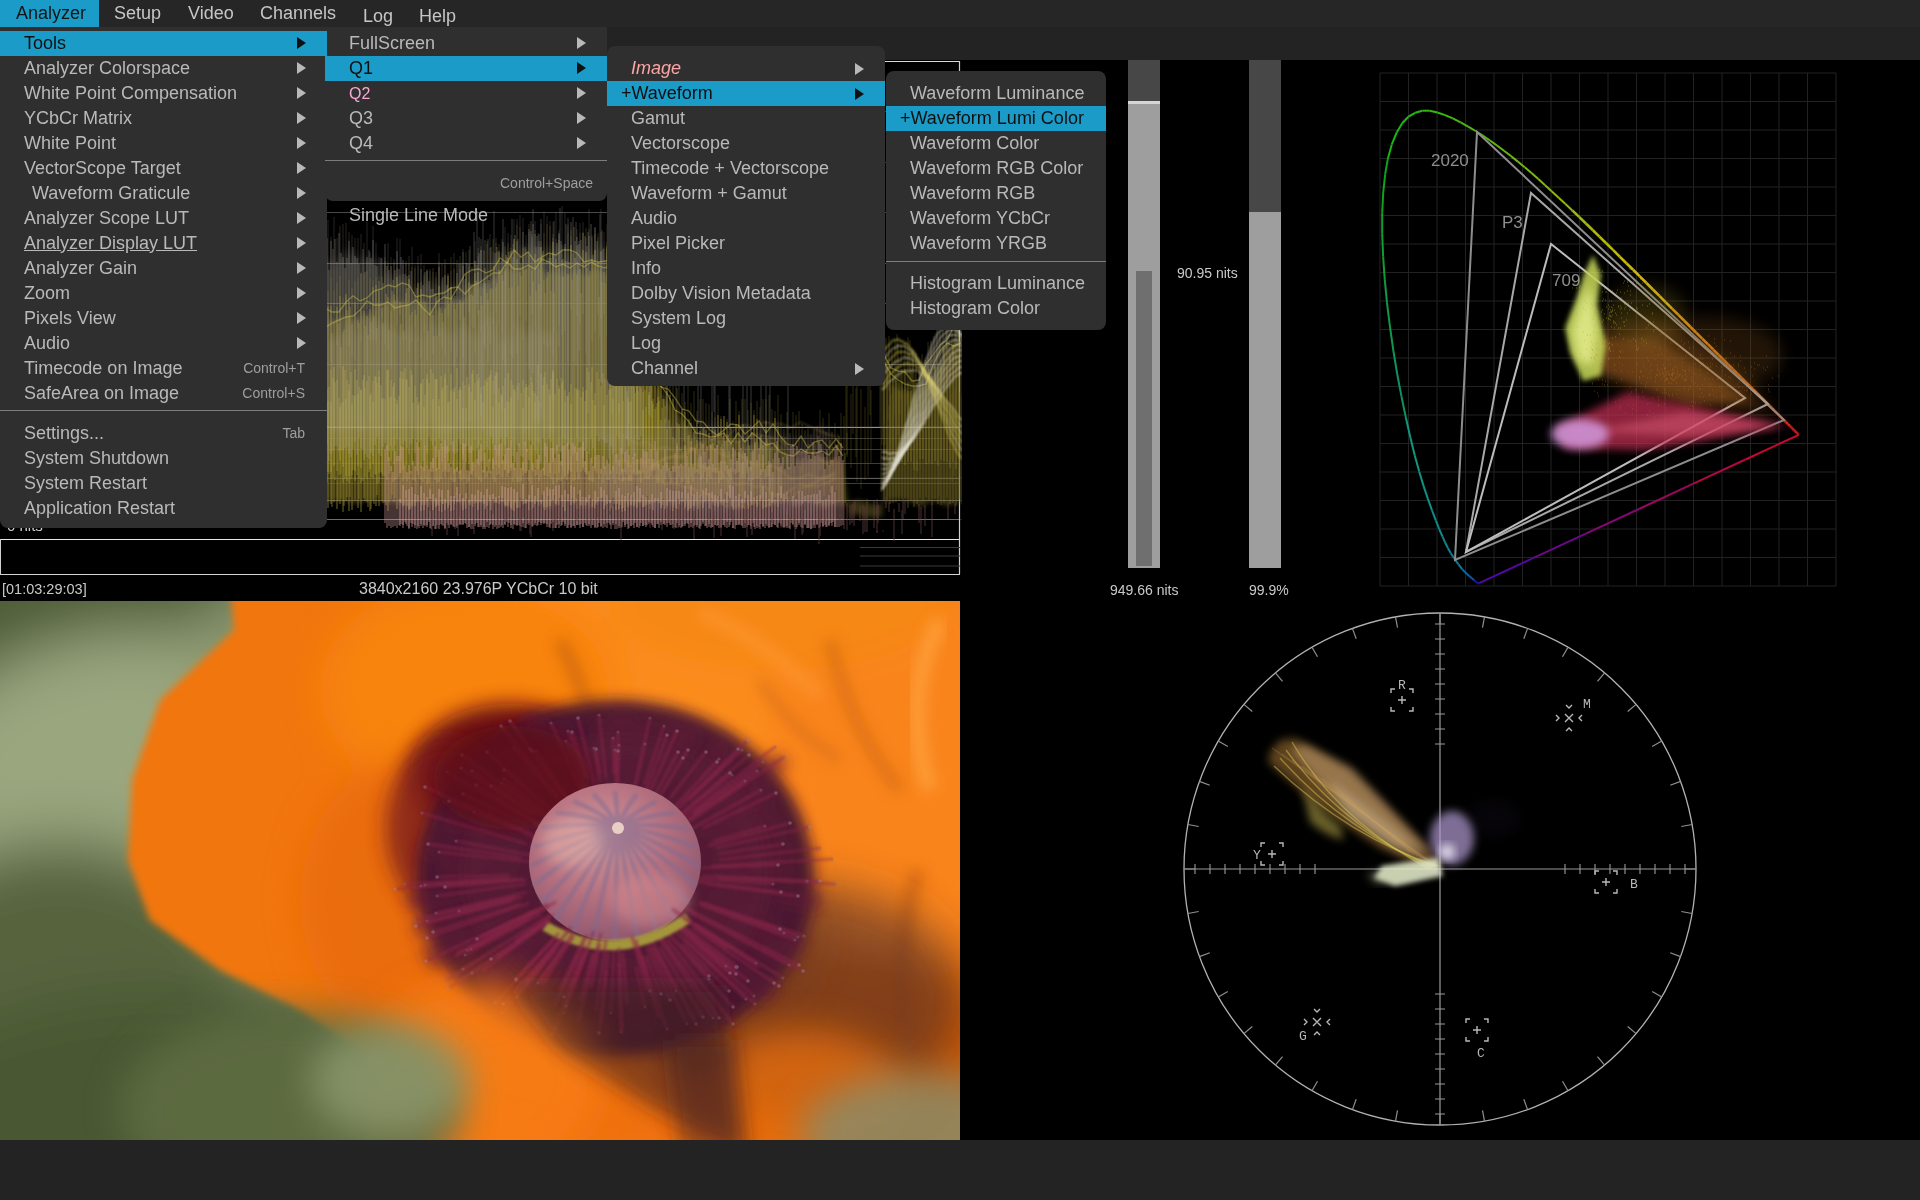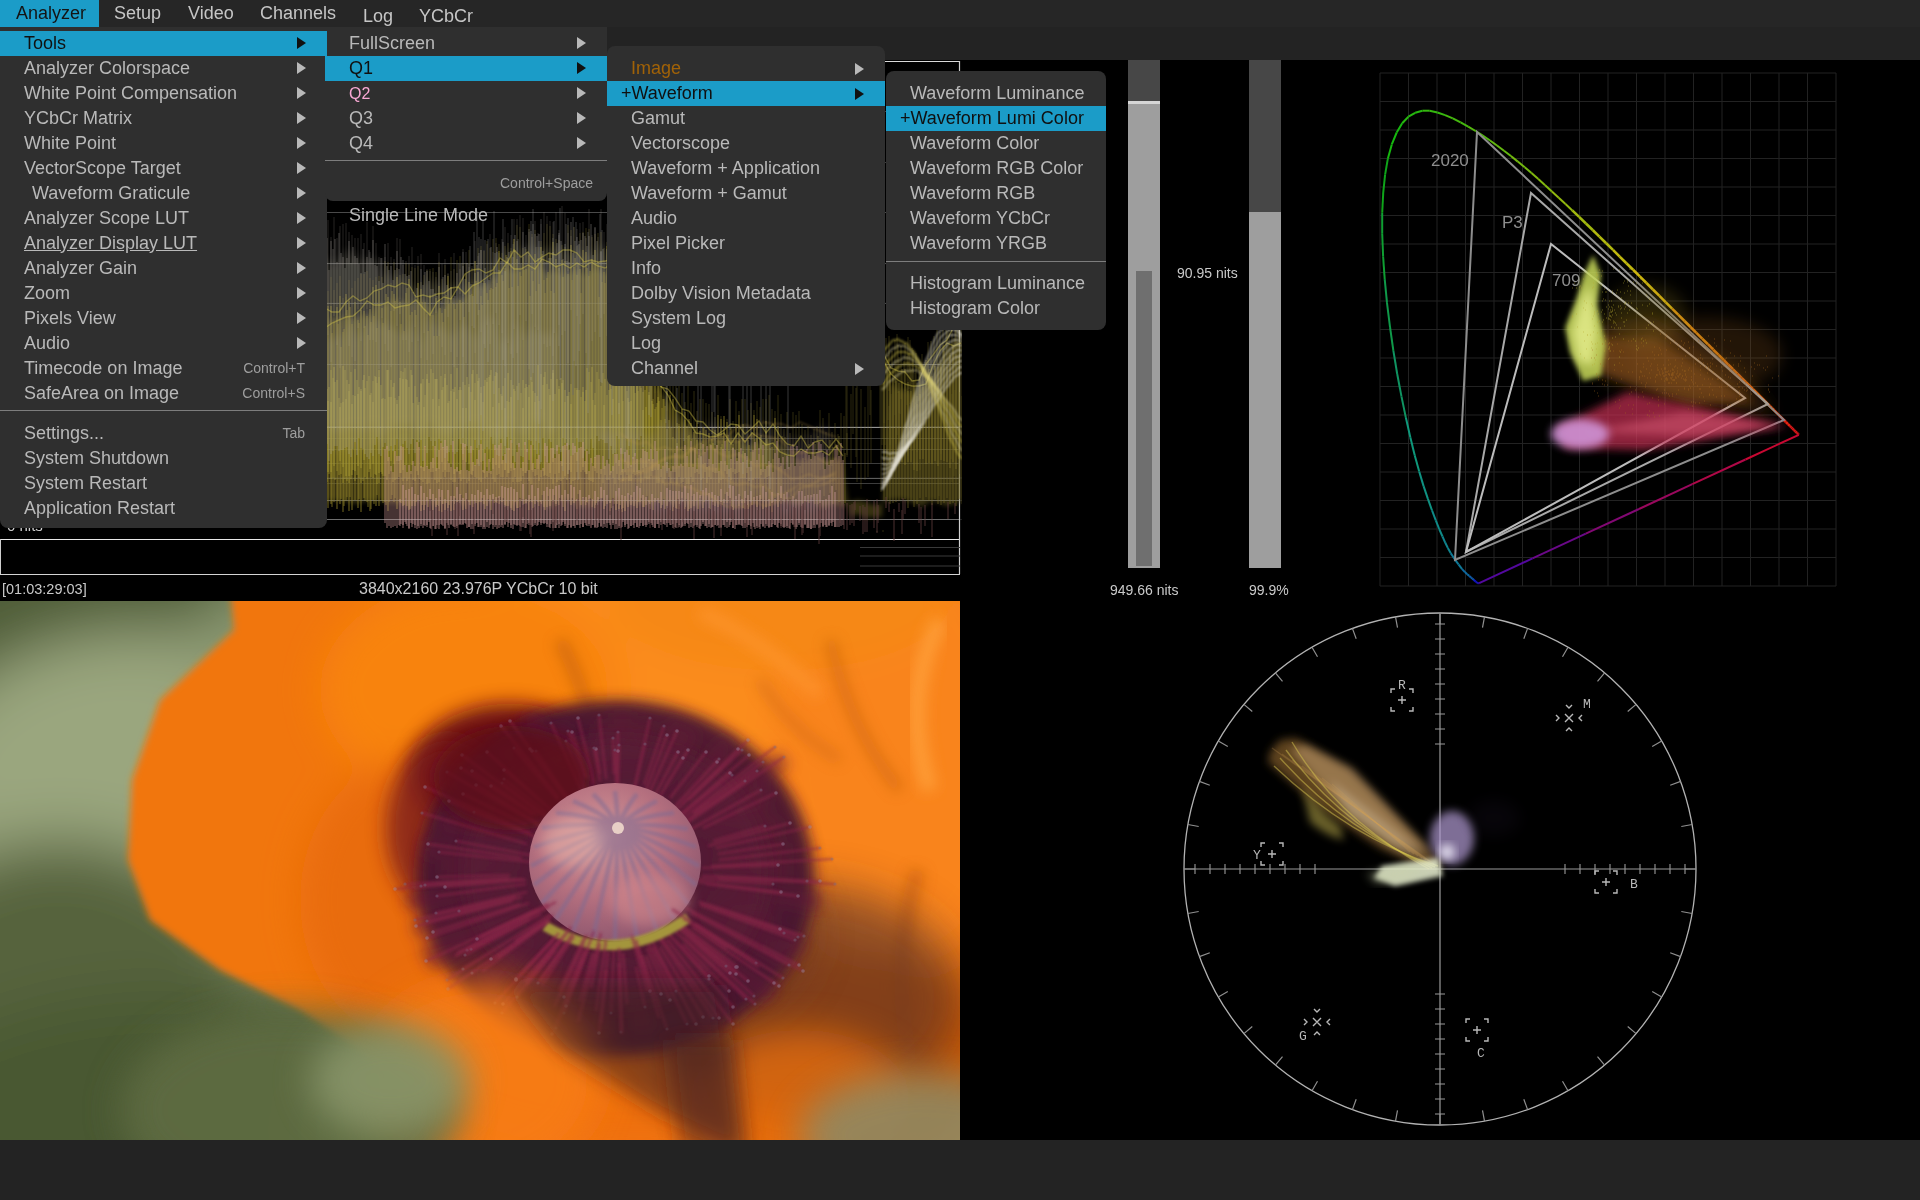--- a/index.html
+++ b/index.html
@@ -10,21 +10,21 @@
 </style></head>
 <body>
 <div class="abs" style="left:0;top:27px;width:1920px;height:33px;background:#232323;"></div>
 <div class="abs" style="left:0;top:0;width:1920px;height:27px;background:#262626;"></div>
 <div class="abs" style="left:0;top:0;width:99px;height:27px;background:#1b9cc8;"></div>
 <div class="abs" style="left:16px;top:0;height:27px;line-height:27px;color:#141414;font-size:18px;">Analyzer</div>
 <div class="abs" style="left:114px;top:0;height:27px;line-height:27px;color:#c6c6c6;font-size:18px;">Setup</div>
 <div class="abs" style="left:188px;top:0;height:27px;line-height:27px;color:#c6c6c6;font-size:18px;">Video</div>
 <div class="abs" style="left:260px;top:0;height:27px;line-height:27px;color:#c6c6c6;font-size:18px;">Channels</div>
 <div class="abs" style="left:363px;top:3px;height:27px;line-height:27px;color:#c6c6c6;font-size:18px;">Log</div>
-<div class="abs" style="left:419px;top:3px;height:27px;line-height:27px;color:#c6c6c6;font-size:18px;">YCbCr</div>
+<div class="abs" style="left:419px;top:3px;height:27px;line-height:27px;color:#c6c6c6;font-size:18px;">Help</div>
 
 <svg class="abs" style="left:0;top:0;" width="962" height="600" viewBox="0 0 962 600">
 <defs>
 <filter id="b1" x="-20%" y="-20%" width="140%" height="140%">
         <feGaussianBlur stdDeviation="0.8"></feGaussianBlur>
       </filter>
 <filter id="b2" x="-20%" y="-20%" width="140%" height="140%">
         <feGaussianBlur stdDeviation="1.6"></feGaussianBlur>
       </filter>
 <filter id="b3" x="-20%" y="-20%" width="140%" height="140%">
@@ -635,28 +635,28 @@
 <div style="position:absolute;left:577px;top:62px;width:0;height:0;border-top:6px solid transparent;border-bottom:6px solid transparent;border-left:9px solid #111;"></div>
 <div style="position:absolute;left:349px;top:80.5px;width:252px;height:25px;line-height:25px;color:#f9a8d4;font-size:16px;white-space:nowrap;">Q2</div>
 <div style="position:absolute;left:577px;top:87px;width:0;height:0;border-top:6px solid transparent;border-bottom:6px solid transparent;border-left:9px solid #b9b9b9;"></div>
 <div style="position:absolute;left:349px;top:105.5px;width:252px;height:25px;line-height:25px;color:#b9b9b9;font-size:18px;white-space:nowrap;">Q3</div>
 <div style="position:absolute;left:577px;top:112px;width:0;height:0;border-top:6px solid transparent;border-bottom:6px solid transparent;border-left:9px solid #b9b9b9;"></div>
 <div style="position:absolute;left:349px;top:130.5px;width:252px;height:25px;line-height:25px;color:#b9b9b9;font-size:18px;white-space:nowrap;">Q4</div>
 <div style="position:absolute;left:577px;top:137px;width:0;height:0;border-top:6px solid transparent;border-bottom:6px solid transparent;border-left:9px solid #b9b9b9;"></div>
 <div style="position:absolute;left:325px;top:160px;width:282px;height:1px;background:#7d7d7d;"></div>
 <div style="position:absolute;left:349px;top:171px;height:25px;line-height:25px;color:#b9b9b9;font-size:18px;margin-top:32px;">Single Line Mode</div>
 <div style="position:absolute;left:325px;top:171px;width:268px;height:25px;line-height:25px;color:#9e9e9e;font-size:14px;text-align:right;">Control+Space</div>
-<div style="position:absolute;left:631px;top:56.0px;width:248px;height:25px;line-height:25px;color:#a16207;font-size:18px;white-space:nowrap;">Image</div>
+<div style="position:absolute;left:631px;top:56.0px;width:248px;height:25px;line-height:25px;color:#fca5a5;font-size:18px;white-space:nowrap;font-style:italic;">Image</div>
 <div style="position:absolute;left:855px;top:62.5px;width:0;height:0;border-top:6px solid transparent;border-bottom:6px solid transparent;border-left:9px solid #b9b9b9;"></div>
 <div style="position:absolute;left:607px;top:81.0px;width:278px;height:25px;background:#1b9cc8;"></div>
 <div style="position:absolute;left:621px;top:81.0px;width:248px;height:25px;line-height:25px;color:#101010;font-size:18px;white-space:nowrap;">+Waveform</div>
 <div style="position:absolute;left:855px;top:87.5px;width:0;height:0;border-top:6px solid transparent;border-bottom:6px solid transparent;border-left:9px solid #111;"></div>
 <div style="position:absolute;left:631px;top:106.0px;width:248px;height:25px;line-height:25px;color:#b9b9b9;font-size:18px;white-space:nowrap;">Gamut</div>
 <div style="position:absolute;left:631px;top:131.0px;width:248px;height:25px;line-height:25px;color:#b9b9b9;font-size:18px;white-space:nowrap;">Vectorscope</div>
-<div style="position:absolute;left:631px;top:156.0px;width:248px;height:25px;line-height:25px;color:#b9b9b9;font-size:18px;white-space:nowrap;">Waveform + Application</div>
+<div style="position:absolute;left:631px;top:156.0px;width:248px;height:25px;line-height:25px;color:#b9b9b9;font-size:18px;white-space:nowrap;">Timecode + Vectorscope</div>
 <div style="position:absolute;left:631px;top:181.0px;width:248px;height:25px;line-height:25px;color:#b9b9b9;font-size:18px;white-space:nowrap;">Waveform + Gamut</div>
 <div style="position:absolute;left:631px;top:206.0px;width:248px;height:25px;line-height:25px;color:#b9b9b9;font-size:18px;white-space:nowrap;">Audio</div>
 <div style="position:absolute;left:631px;top:231.0px;width:248px;height:25px;line-height:25px;color:#b9b9b9;font-size:18px;white-space:nowrap;">Pixel Picker</div>
 <div style="position:absolute;left:631px;top:256.0px;width:248px;height:25px;line-height:25px;color:#b9b9b9;font-size:18px;white-space:nowrap;">Info</div>
 <div style="position:absolute;left:631px;top:281.0px;width:248px;height:25px;line-height:25px;color:#b9b9b9;font-size:18px;white-space:nowrap;">Dolby Vision Metadata</div>
 <div style="position:absolute;left:631px;top:306.0px;width:248px;height:25px;line-height:25px;color:#b9b9b9;font-size:18px;white-space:nowrap;">System Log</div>
 <div style="position:absolute;left:631px;top:331.0px;width:248px;height:25px;line-height:25px;color:#b9b9b9;font-size:18px;white-space:nowrap;">Log</div>
 <div style="position:absolute;left:631px;top:356.0px;width:248px;height:25px;line-height:25px;color:#b9b9b9;font-size:18px;white-space:nowrap;">Channel</div>
 <div style="position:absolute;left:855px;top:362.5px;width:0;height:0;border-top:6px solid transparent;border-bottom:6px solid transparent;border-left:9px solid #b9b9b9;"></div>
 <div style="position:absolute;left:910px;top:80.5px;width:190px;height:25px;line-height:25px;color:#b9b9b9;font-size:18px;white-space:nowrap;">Waveform Luminance</div>

